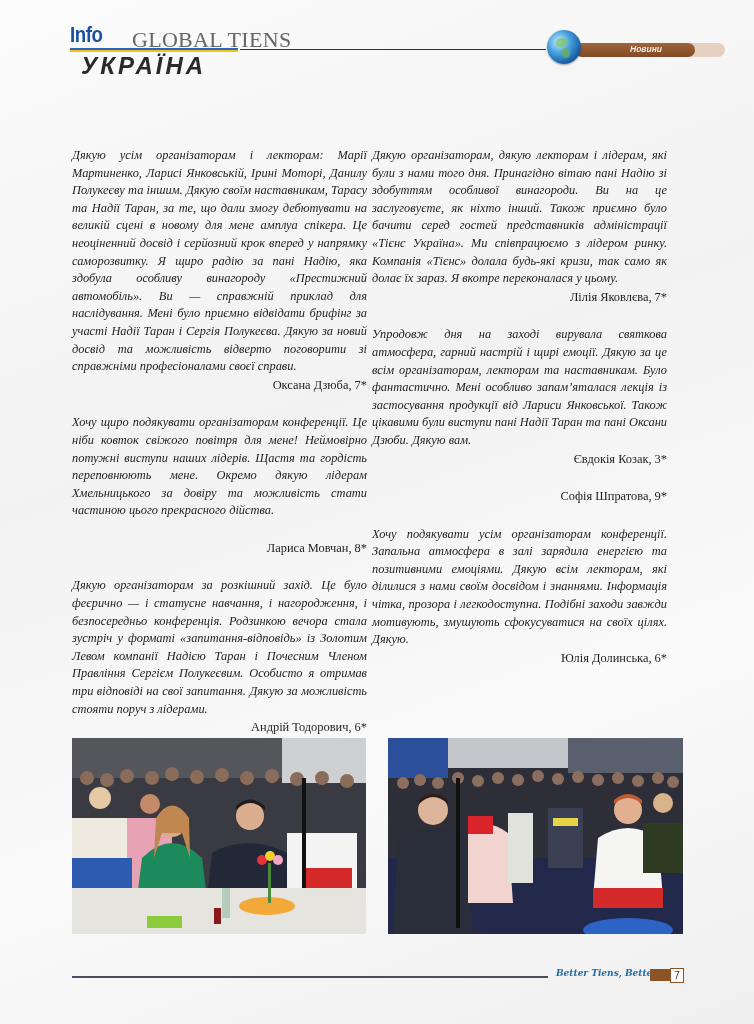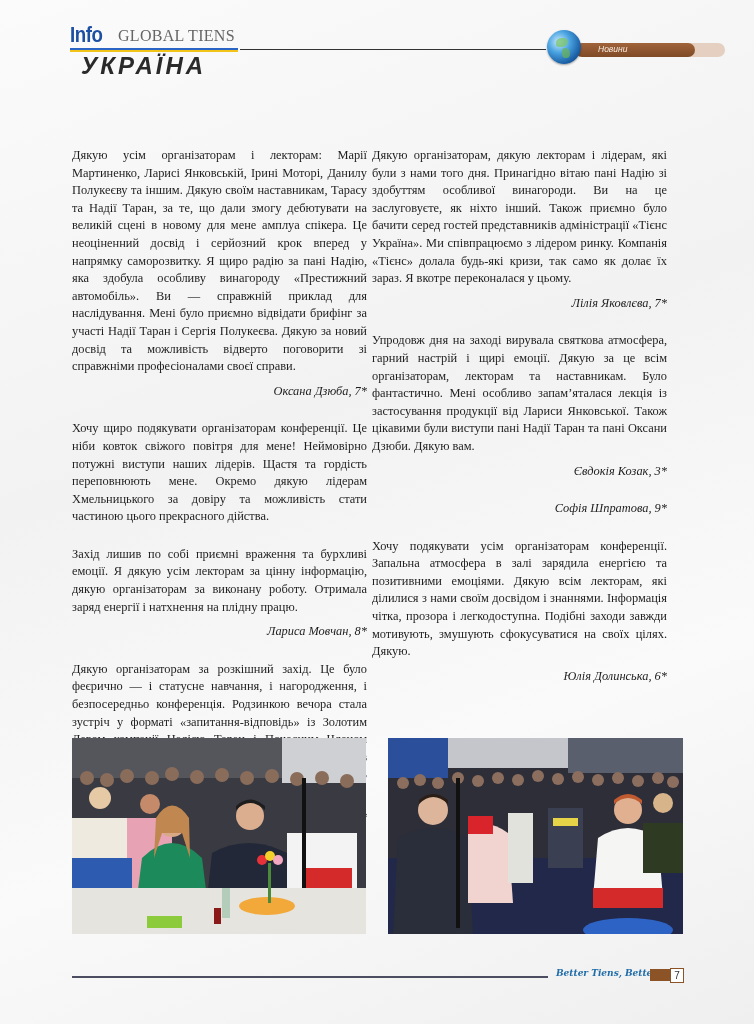--- a/index.html
+++ b/index.html
@@ -10,22 +10,22 @@
       color: #1e1e1e;
     }
     .header { position: absolute; left: 0; top: 0; width: 648px; height: 90px; }
     .logo-info {
       position: absolute; left: 70px; top: 22px;
       font-family: "Liberation Sans", sans-serif; font-weight: bold;
       font-size: 22px; color: #1d4fa3; letter-spacing: -0.5px;
       transform: scaleX(0.85); transform-origin: left;
     }
     .logo-gt {
-      position: absolute; left: 118px; top: 27px;
-      font-family: "Liberation Serif", serif; font-size: 16px; color: #666;
+      position: absolute; left: 132px; top: 27px;
+      font-family: "Liberation Serif", serif; font-size: 22px; color: #666;
       letter-spacing: 0.3px;
     }
     .logo-flag { position: absolute; left: 70px; top: 48px; width: 168px; height: 4px; }
     .logo-flag .b { height: 2px; background: #2a64c4; }
     .logo-flag .y { height: 2px; background: #f2c418; }
     .logo-country {
       position: absolute; left: 81px; top: 52px;
       font-family: "Liberation Sans", sans-serif; font-weight: bold; font-style: italic;
       font-size: 24px; color: #2a2a2a; letter-spacing: 3px;
     }
@@ -40,36 +40,36 @@
     .globe .land2 { position: absolute; left: 15px; top: 18px; width: 8px; height: 10px; background: #6ab25a; border-radius: 40% 60% 50% 50%; opacity: 0.75; }
     .section-pill {
       position: absolute; left: 575px; top: 43px; width: 150px; height: 14px;
       border-radius: 7px; background: #e4cfc0;
     }
     .section-pill .dark {
       position: absolute; left: 0; top: 0; width: 120px; height: 14px; border-radius: 7px;
       background: linear-gradient(#a0643a, #7f4a26);
     }
     .section-label {
-      position: absolute; left: 598px; top: 44px;
-      font-family: "Liberation Sans", sans-serif; font-style: italic; font-weight: normal;
+      position: absolute; left: 630px; top: 44px;
+      font-family: "Liberation Sans", sans-serif; font-style: italic; font-weight: bold;
       font-size: 8.5px; color: #f6e9dd;
     }
 
     .col { position: absolute; top: 147px; width: 295px; }
     .col-left { left: 72px; }
     .col-right { left: 372px; }
     .quote { margin: 0 0 20px 0; }
     .quote p {
       margin: 0; font-size: 12.4px; line-height: 17.6px; text-align: justify;
-      hyphens: auto; color: #1e1e1e;
+      hyphens: auto; color: #1e1e1e; font-style: italic;
     }
     .quote .author {
-      display: block; text-align: right; font-style: italic; font-size: 12.4px;
-      line-height: 17.6px; margin-top: 7px; color: #1e1e1e;
+      display: block; text-align: right; font-size: 12.4px;
+      line-height: 17.6px; margin-top: 1px; color: #1e1e1e;
     }
     .col-left .quote:nth-child(1) { margin-bottom: 20px; }
 
     .photo { position: absolute; top: 738px; height: 196px; overflow: hidden; }
     .photo-left { left: 72px; width: 294px; }
     .photo-right { left: 388px; width: 295px; }
     .photo svg { display: block; width: 100%; height: 100%; }
 
     .footer-line { position: absolute; left: 72px; top: 976px; width: 476px; height: 2px; background: #4d4d62; }
     .footer-slogan {
@@ -108,21 +108,20 @@
 
 <div class="col col-left">
   <div class="quote">
     <p>Дякую усім організаторам і лекторам: Марії Мартиненко, Ларисі Янковській, Ірині Моторі, Данилу Полукеєву та іншим. Дякую своїм наставникам, Тарасу та Надії Таран, за те, що дали змогу дебютувати на великій сцені в новому для мене амплуа спікера. Це неоціненний досвід і серйозний крок вперед у напрямку саморозвитку. Я щиро радію за пані Надію, яка здобула особливу винагороду «Престижний автомобіль». Ви — справжній приклад для наслідування. Мені було приємно відвідати брифінг за участі Надії Таран і Сергія Полукеєва. Дякую за новий досвід та можливість відверто поговорити зі справжніми професіоналами своєї справи.</p>
     <span class="author">Оксана Дзюба, 7*</span>
   </div>
   <div class="quote">
     <p>Хочу щиро подякувати організаторам конференції. Це ніби ковток свіжого повітря для мене! Неймовірно потужні виступи наших лідерів. Щастя та гордість переповнюють мене. Окремо дякую лідерам Хмельницького за довіру та можливість стати частиною цього прекрасного дійства.</p>
   </div>
   <div class="quote">
-    <p>Захід лишив по собі приємні враження та бурхливі емоції. Я дякую усім лекторам за цінну інформацію, дякую організаторам за виконану роботу. Отримала заряд енергії і натхнення на плідну працю.</p>
     <span class="author">Лариса Мовчан, 8*</span>
   </div>
   <div class="quote">
     <p>Дякую організаторам за розкішний захід. Це було феєрично — і статусне навчання, і нагородження, і безпосередньо конференція. Родзинкою вечора стала зустріч у форматі «запитання-відповідь» із Золотим Левом компанії Надією Таран і Почесним Членом Правління Сергієм Полукеєвим. Особисто я отримав три відповіді на свої запитання. Дякую за можливість стояти поруч з лідерами.</p>
     <span class="author">Андрій Тодорович, 6*</span>
   </div>
 </div>
 
 <div class="col col-right">
   <div class="quote">

